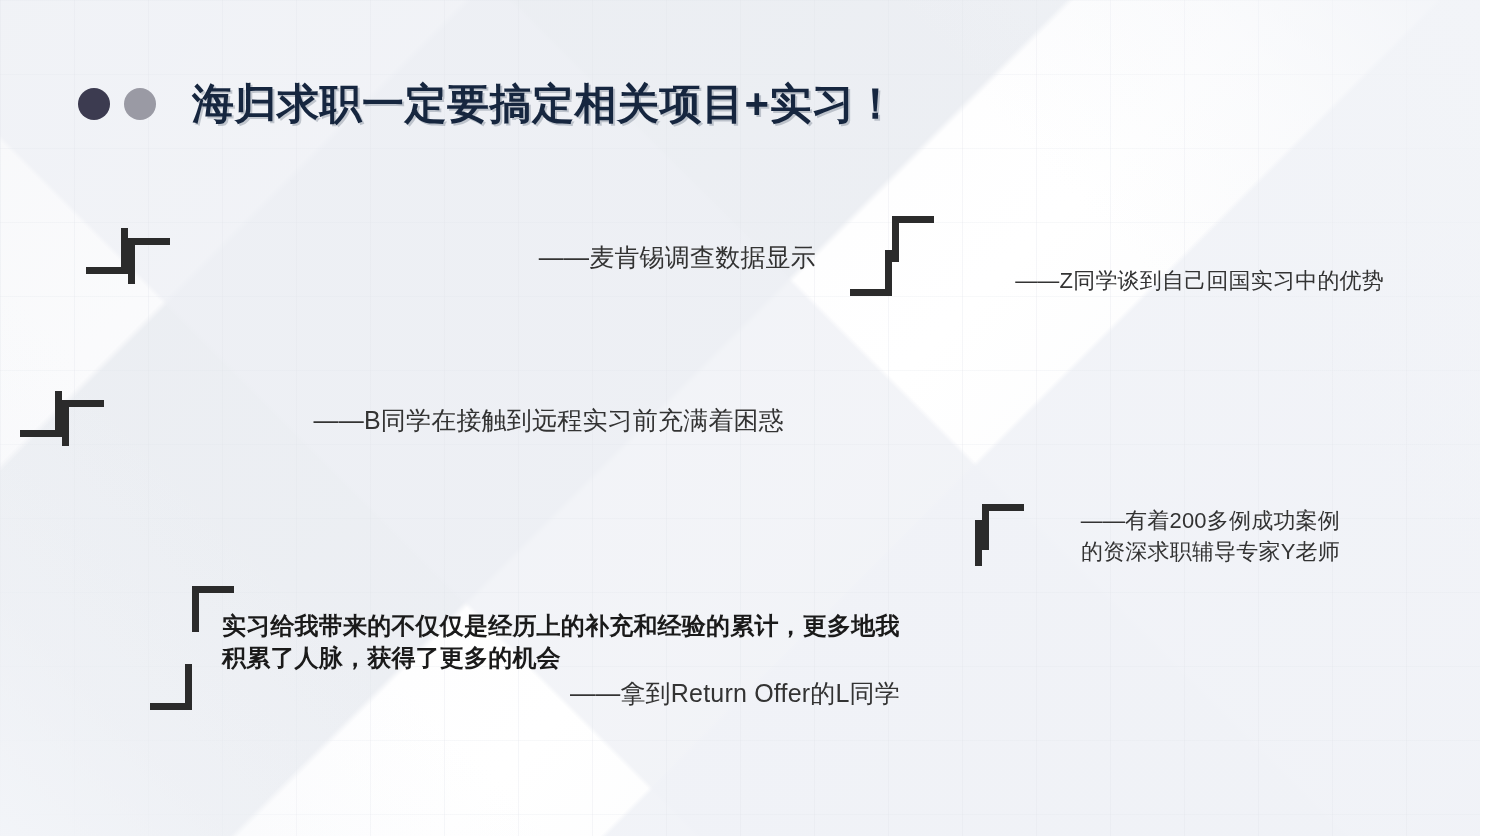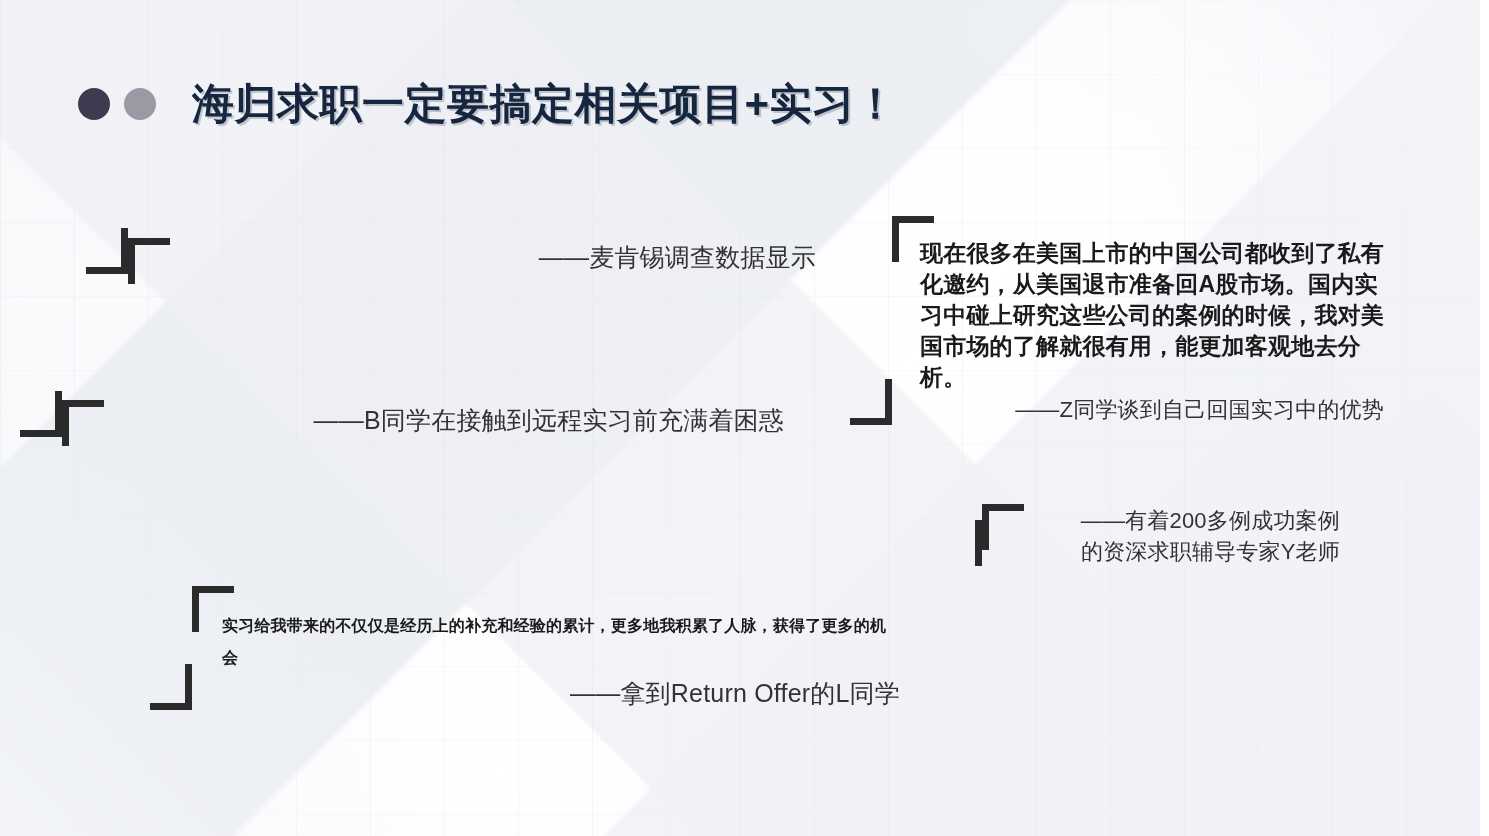--- a/index.html
+++ b/index.html
@@ -149,21 +149,21 @@
   #quote-hr .q-body { font-size: 23px; line-height: 30px; padding: 30px 0 0 34px; }
   #quote-hr .q-attr { font-size: 25px; line-height: 34px; padding: 2px 44px 0 0; }
 
   
   #quote-semester { left: 62px; top: 400px; width: 772px; height: 152px; }
   #quote-semester .q-body { font-size: 25px; line-height: 33px; padding: 26px 0 0 28px; width: 690px; }
   #quote-semester .q-attr { font-size: 25px; line-height: 34px; padding: 3px 50px 0 0; }
 
   
   #quote-offer { left: 192px; top: 586px; width: 750px; height: 128px; }
-  #quote-offer .q-body { font-size: 16px; line-height: 32px; padding: 24px 0 0 30px; width: 680px; }
+  #quote-offer .q-body { font-size: 24px; line-height: 32px; padding: 24px 0 0 30px; width: 680px; }
   #quote-offer .q-attr { font-size: 25px; line-height: 34px; padding: 2px 42px 0 0; }
 
   
   #quote-usmarket { left: 892px; top: 216px; width: 528px; height: 228px; }
   #quote-usmarket .q-body { font-size: 23px; line-height: 31px; padding: 22px 0 0 28px; width: 478px; }
   #quote-usmarket .q-attr { font-size: 22px; line-height: 30px; padding: 2px 36px 0 0; }
 
   
   #quote-internships { left: 982px; top: 504px; width: 380px; height: 200px; }
   #quote-internships .q-body { font-size: 22px; line-height: 30px; padding: 28px 0 0 26px; width: 320px; }
@@ -227,22 +227,21 @@
       <i class="h" style="background: rgb(43, 43, 43);"></i>
         <i class="v" style="background: rgb(43, 43, 43);"></i>
     </span>
   </div>
 
   <div class="quote" id="quote-usmarket">
     <span class="bracket br-tl">
       <i class="h" style="background: rgb(43, 43, 43);"></i>
         <i class="v" style="background: rgb(43, 43, 43);"></i>
     </span>
-    <div class="q-body" style="color: rgb(26, 26, 26);">现在很多在美国上市的中国公司都收到了私有化邀约，从美国退市准备回A股市场。国内实习中碰上研究这些公司的案例的时候，我对美国市场的了解就很有用，能更加客观地去分析。</div>
-    <div class="q-attr nowrap" style="color: rgb(51, 51, 51);">——Z同学谈到自己回国实习中的优势</div>
+    <div class="q-attr nowrap" style="color: rgb(51, 51, 51); margin-top: 48px;">——Z同学谈到自己回国实习中的优势</div>
     <span class="bracket br-br">
       <i class="h" style="background: rgb(43, 43, 43);"></i>
         <i class="v" style="background: rgb(43, 43, 43);"></i>
     </span>
   </div>
 
   <div class="quote" id="quote-internships">
     <span class="bracket br-tl">
       <i class="h" style="background: rgb(43, 43, 43);"></i>
         <i class="v" style="background: rgb(43, 43, 43);"></i>

